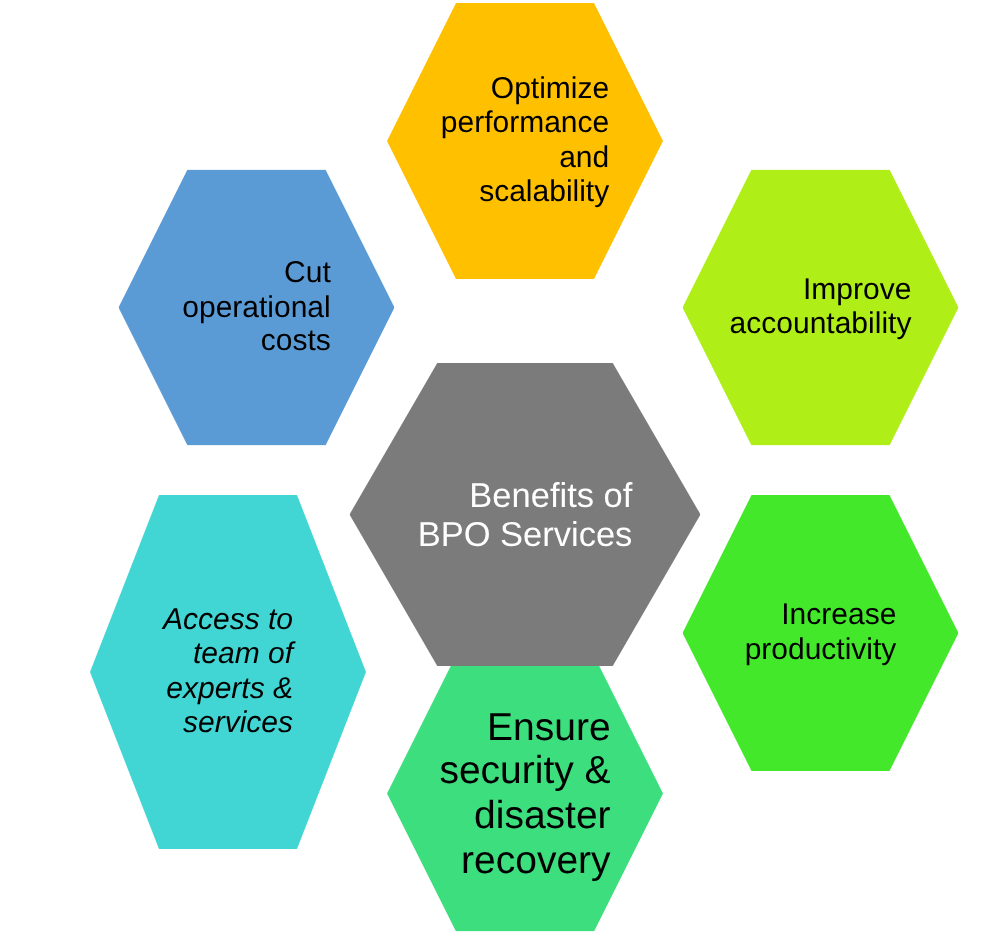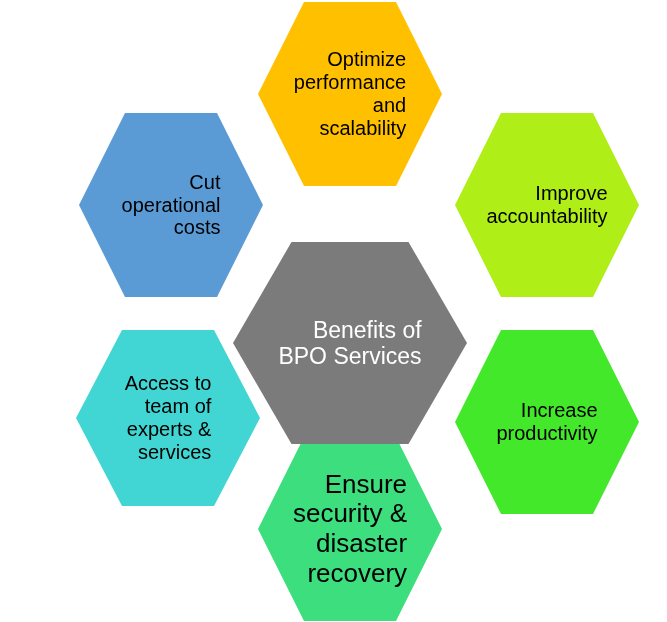--- a/index.html
+++ b/index.html
@@ -71,24 +71,25 @@
   #hex-upper-right {
     left: 455px;
     top: 113px;
     width: 184px;
     height: 184px;
   }
   #hex-upper-right .hex-label { font-size: 20px; color: #000000; }
 
   
   #hex-lower-left {
-    left: 76px;
+    left: 60px;
     top: 330px;
     width: 184px;
-    height: 176px;
+    height: 236px;
+    font-style: italic;
   }
   #hex-lower-left .hex-label { font-size: 20px; color: #000000; }
 
   
   #hex-lower-right {
     left: 455px;
     top: 330px;
     width: 184px;
     height: 184px;
   }

